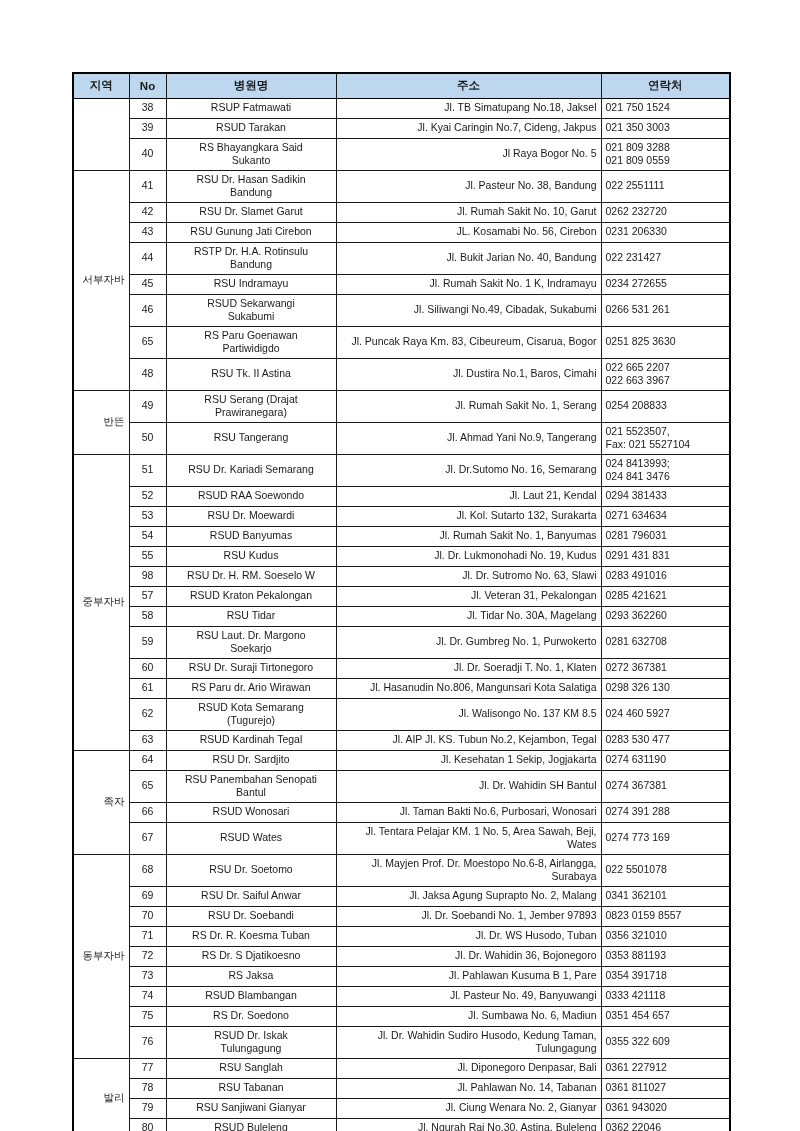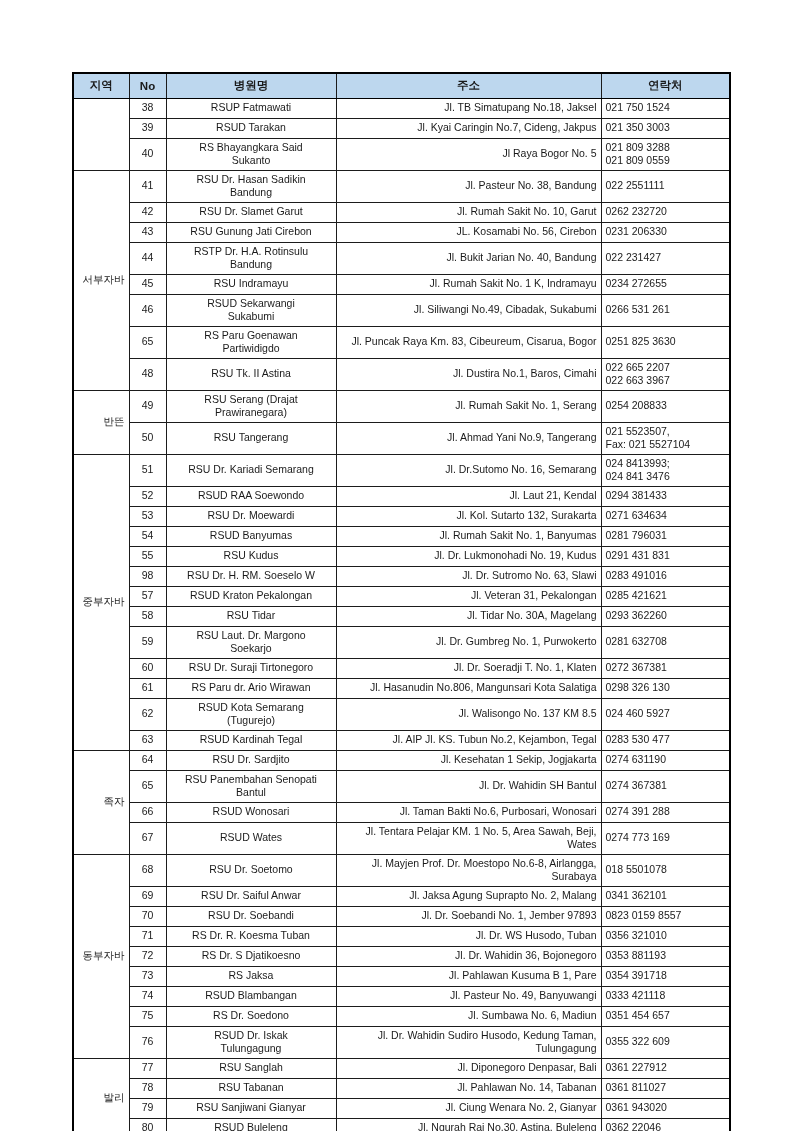--- a/index.html
+++ b/index.html
@@ -259,21 +259,21 @@
           <td class="address">Jl.  Tentara Pelajar KM. 1 No. 5, Area Sawah, Beji,
 Wates</td>
           <td class="contact">0274 773 169</td>
         </tr>
         <tr>
           <td class="region" rowspan="9">동부자바</td>
           <td class="no">68</td>
           <td class="hospital">RSU Dr. Soetomo</td>
           <td class="address">Jl. Mayjen Prof. Dr. Moestopo No.6-8, Airlangga,
 Surabaya</td>
-          <td class="contact">018 5501078</td>
+          <td class="contact">022 5501078</td>
         </tr>
         <tr>
           <td class="no">69</td>
           <td class="hospital">RSU Dr. Saiful Anwar</td>
           <td class="address">Jl. Jaksa Agung Suprapto No. 2, Malang</td>
           <td class="contact">0341 362101</td>
         </tr>
         <tr>
           <td class="no">70</td>
           <td class="hospital">RSU Dr. Soebandi</td>

